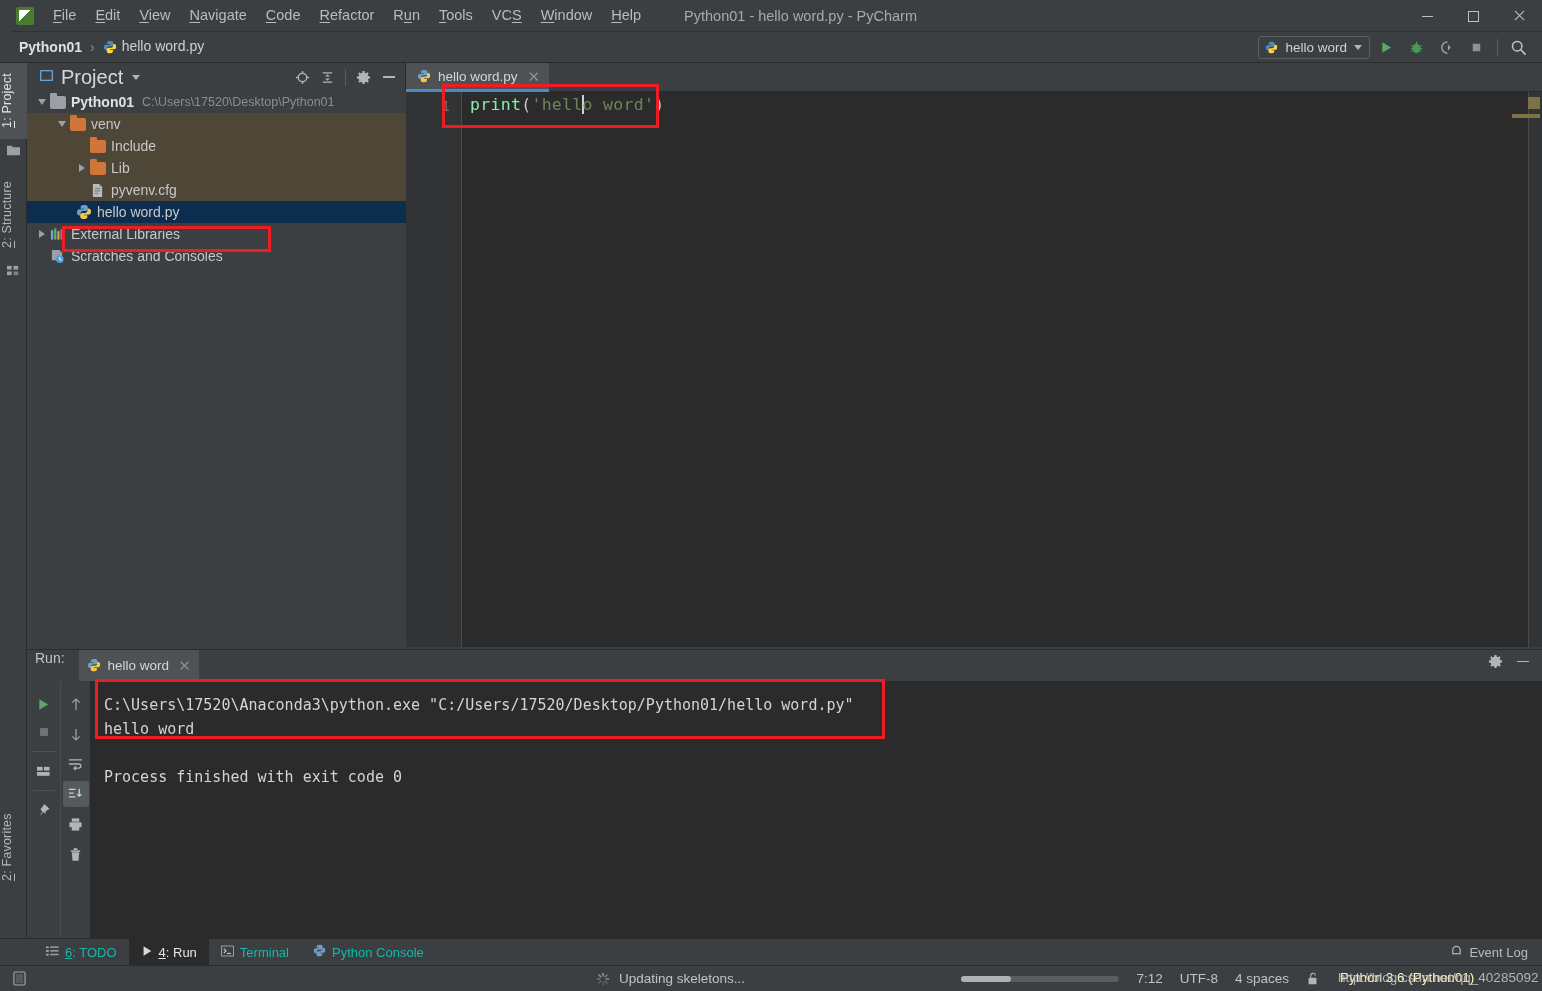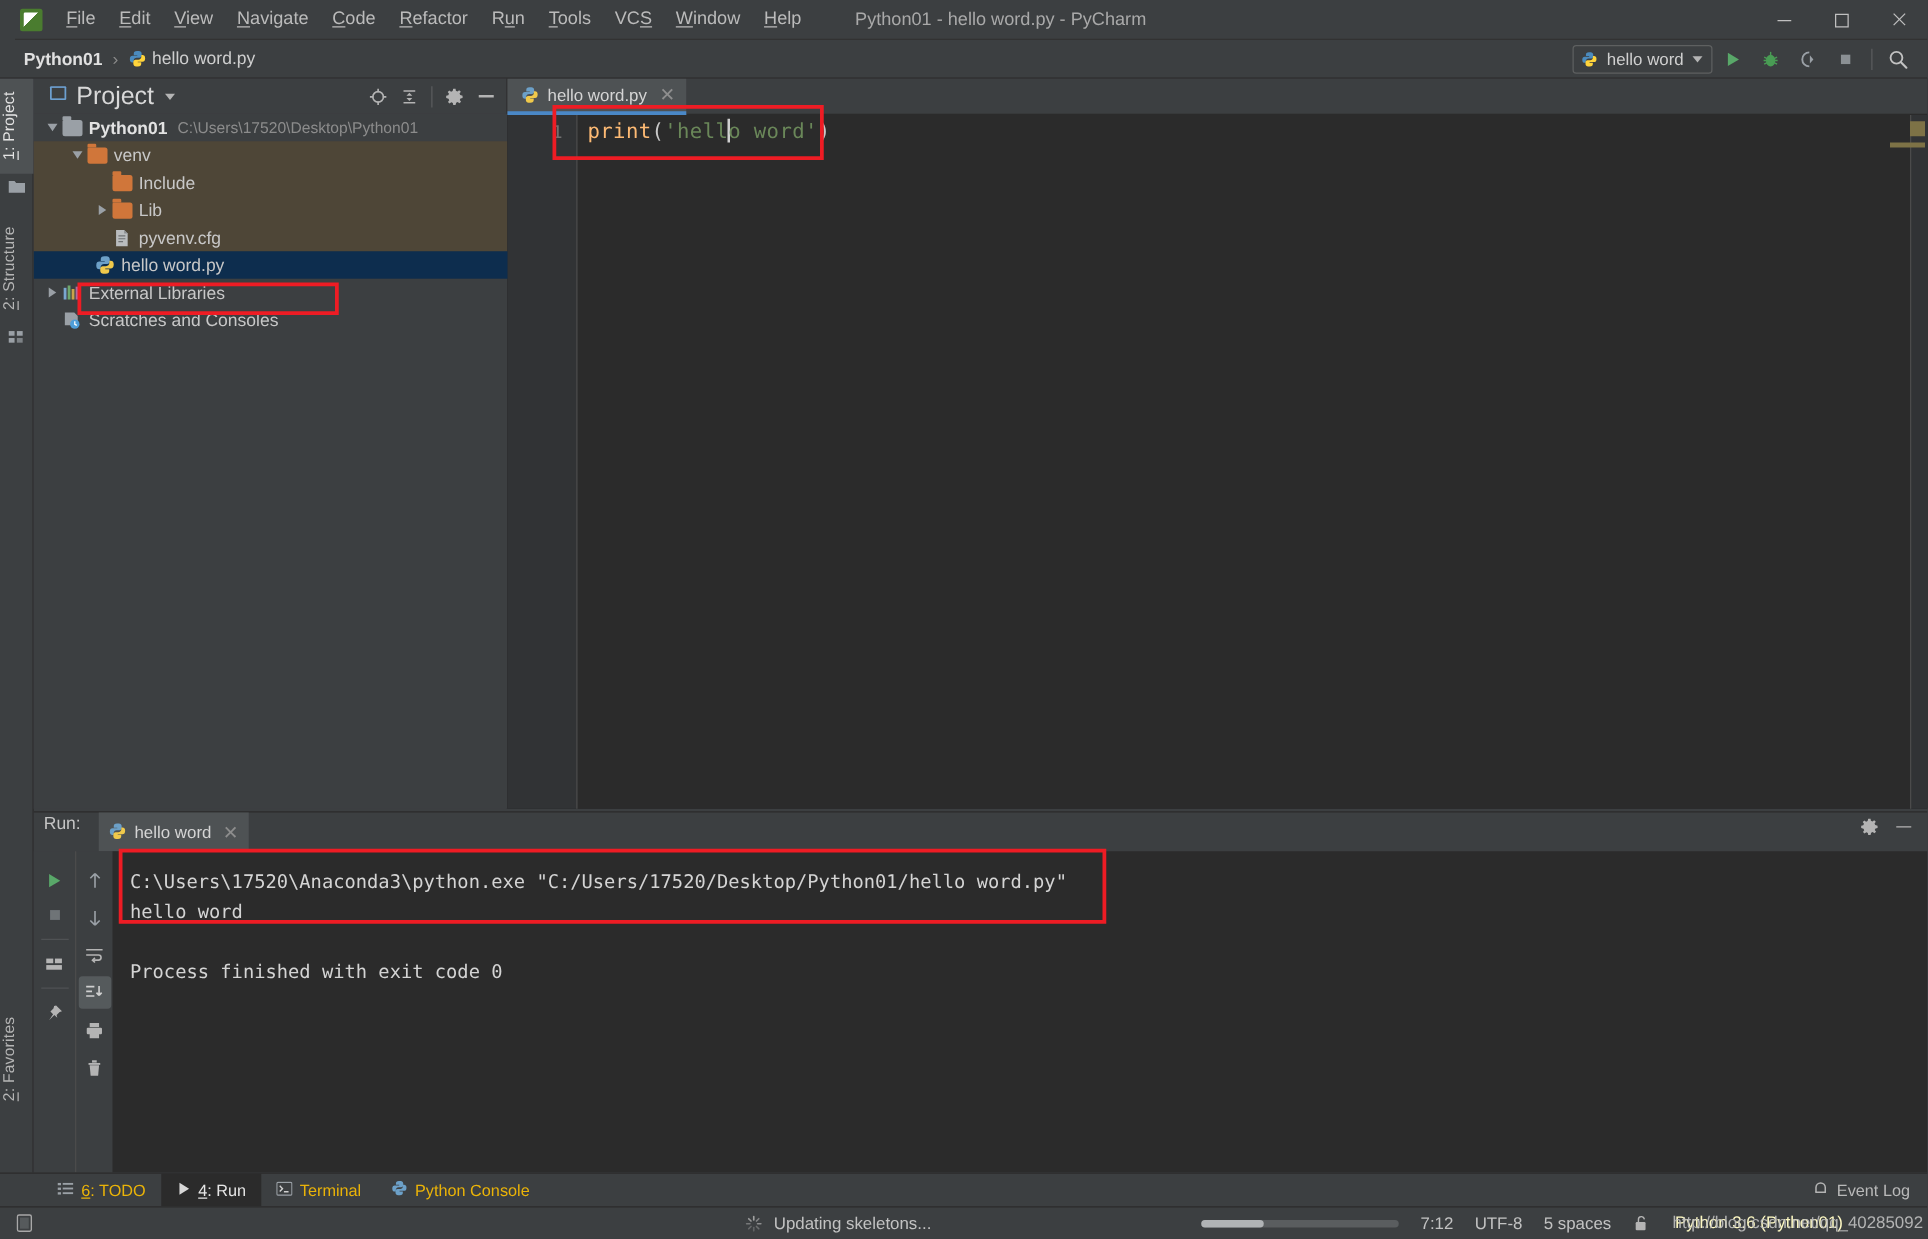--- a/index.html
+++ b/index.html
@@ -162,21 +162,21 @@
   .lineno {
     position: absolute; right: 11px; top: 6px;
     font-family: "DejaVu Sans Mono", monospace; font-size: 14px; color: #717171;
   }
   .code-body { position: absolute; left: 56px; top: 0; right: 0; bottom: 0; }
   .code-line {
     position: absolute; left: 0; top: 0; height: 25px; display: flex; align-items: center;
     padding-left: 8px;
     font-family: "DejaVu Sans Mono", monospace; font-size: 16.5px; letter-spacing: .3px;
   }
-  .tk-fn   { color: #fdba74; }
+  .tk-fn   { color: #86efac; }
   .tk-pn   { color: #c8c8c8; }
   .tk-str  { color: #6a8759; }
   .caret { display: inline-block; width: 2px; height: 19px; background: #d0d0d0;
            margin: 0 -1px; vertical-align: -4px; }
   .code-rightbar {
     position: absolute; right: 0; top: 0; width: 14px; bottom: 0; background: #313335;
     border-left: 1px solid #4b4b4b;
   }
   .marker-box { position: absolute; right: 2px; top: 5px; width: 12px; height: 12px; background: #7d7246; }
   .marker-line { position: absolute; right: 2px; top: 22px; width: 28px; height: 4px; background: #7d7246; }
@@ -213,21 +213,21 @@
 
   
   .bottom-tabs {
     position: absolute; left: 0; top: 938px; width: 1542px; height: 27px;
     background: #3c3f41; border-top: 1px solid #2b2b2b;
     display: flex; align-items: stretch;
   }
   .bt-pad { width: 34px; }
   .btab {
     display: flex; align-items: center; gap: 6px; padding: 0 12px;
-    font-size: 13px; color: #eab308; white-space: nowrap;
+    font-size: 13px; color: #14b8a6; white-space: nowrap;
   }
   .btab.active { background: #2b2b2b; color: #e6e6e6; }
   .btab u { text-decoration: underline; }
   .bt-right { margin-left: auto; display: flex; align-items: center; padding-right: 14px; }
   .eventlog { display: flex; align-items: center; gap: 6px; font-size: 13px; color: #b9b9b9; }
 
   
   .statusbar {
     position: absolute; left: 0; top: 965px; width: 1542px; height: 26px;
     background: #3c3f41; border-top: 1px solid #2b2b2b;
@@ -710,21 +710,21 @@
       </span>
       <span class="sb-text">Updating skeletons...</span>
     </div>
 
     <div class="sb-right">
       <div class="sb-bar">
           <i></i>
         </div>
       <div class="sb-cell">7:12</div>
       <div class="sb-cell">UTF-8</div>
-      <div class="sb-cell">5 spaces</div>
+      <div class="sb-cell">4 spaces</div>
       <div style="display:flex;align-items:center">
         <svg width="13" height="14" viewBox="0 0 14 16">
           <rect x="2.5" y="6.5" width="9" height="7.5" rx="1" fill="#b4b4b4"></rect>
           <path d="M5 6.5V4.4A2.6 2.6 0 0 1 10.4 4" stroke="#b4b4b4" stroke-width="1.3" fill="none"></path>
         </svg>
       </div>
       <div class="sb-overlap">
         <span class="a">Python 3.6 (Python01)</span>
         <span class="b">http://blog.csdn.net/qq_40285092</span>
       </div>

